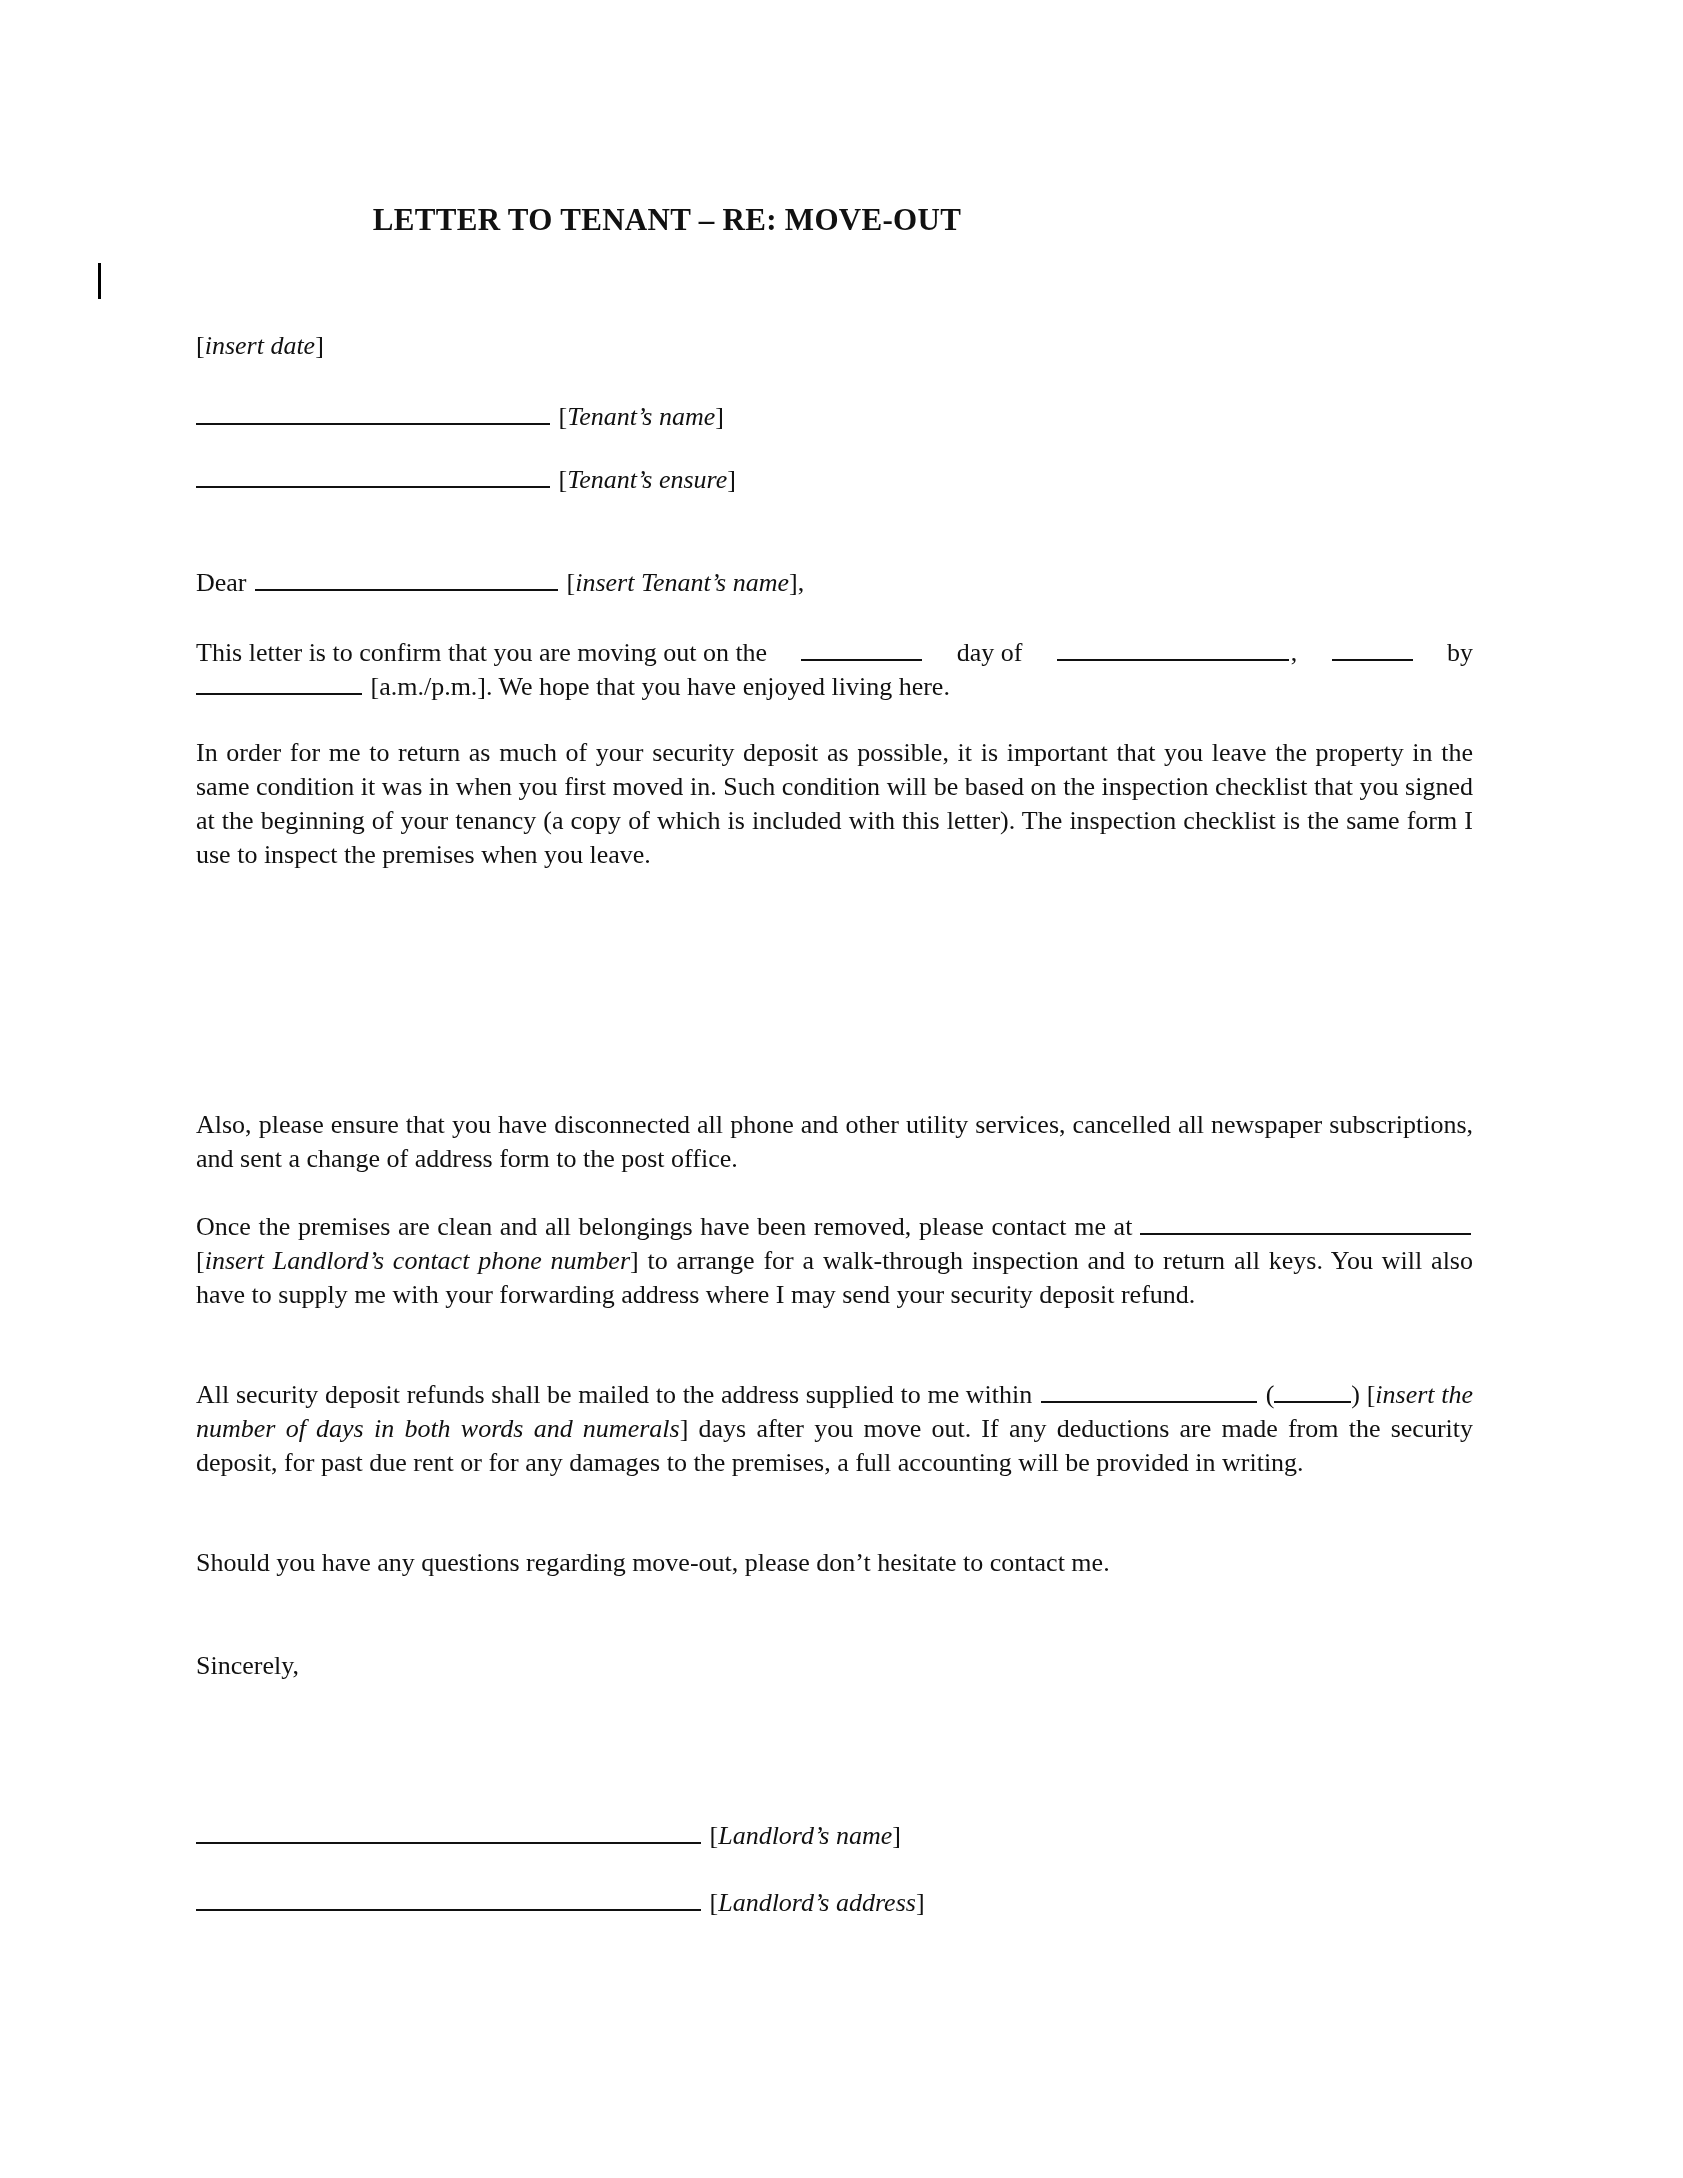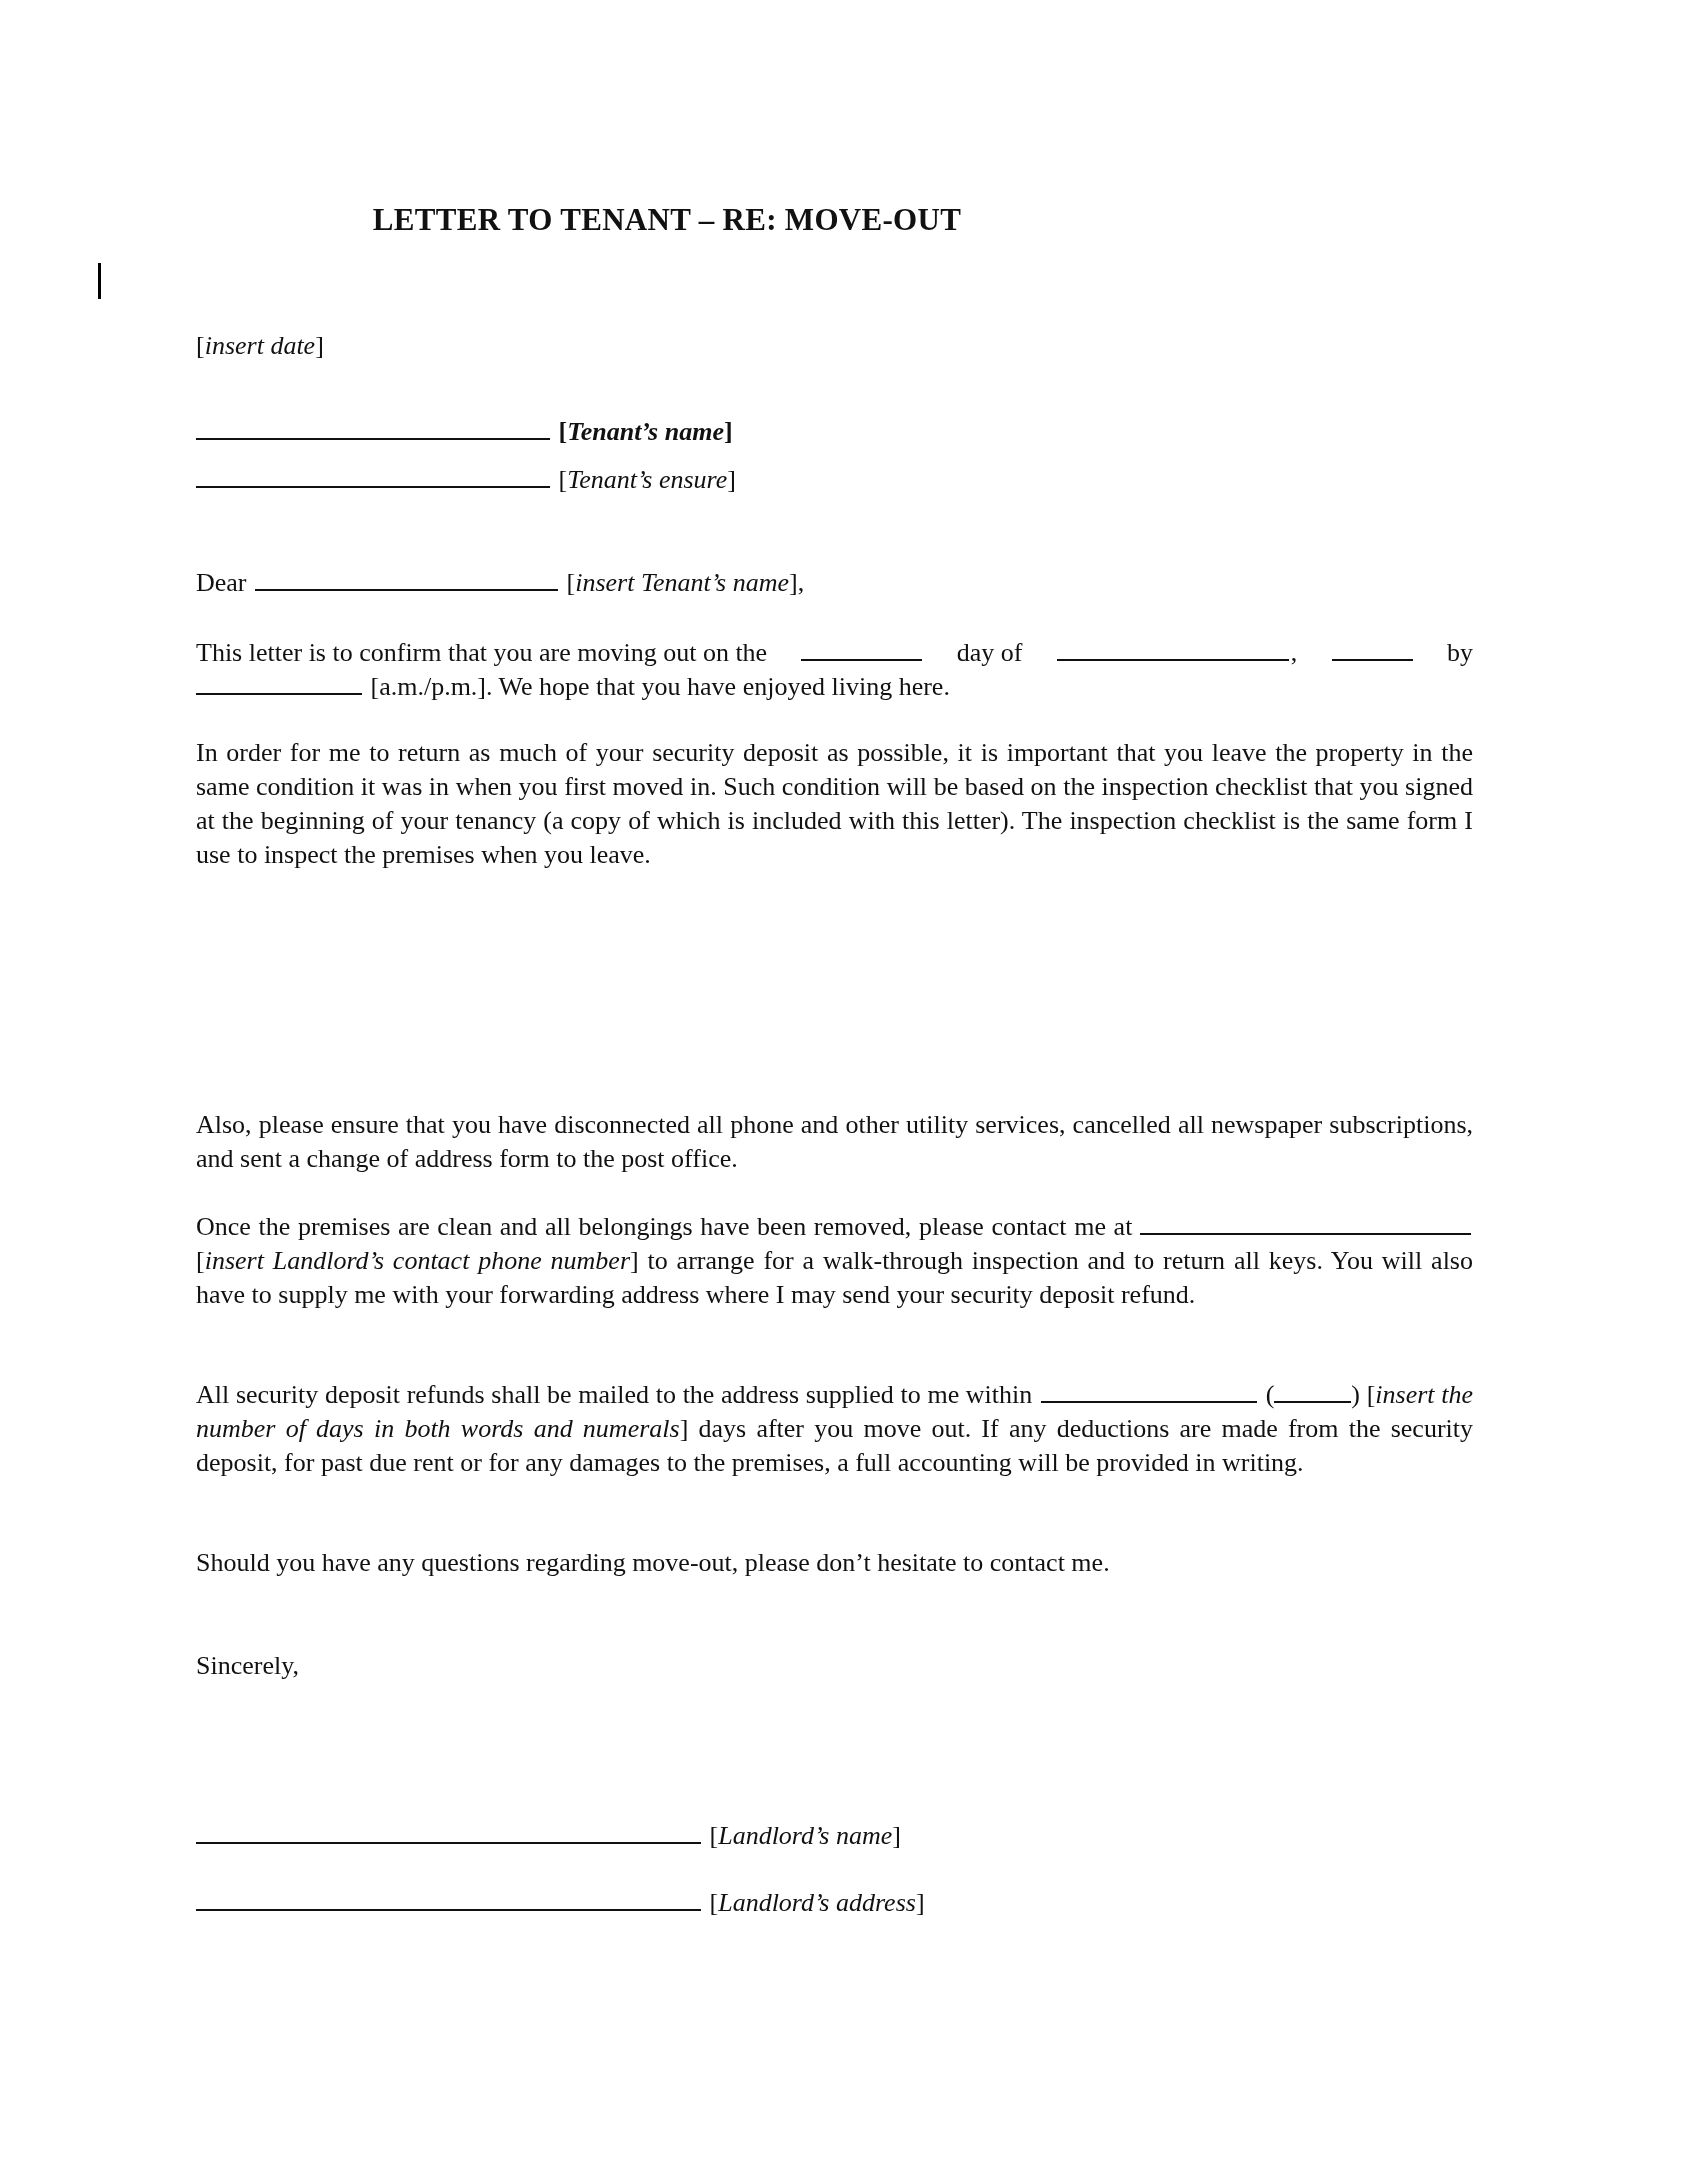--- a/index.html
+++ b/index.html
@@ -20,21 +20,21 @@
 <body>
 
 <div class="page">
 
   <div class="title">LETTER TO TENANT – RE: MOVE-OUT</div>
 
   <div class="cursor"></div>
 
   <div class="blk line" style="top:329px;">[<span class="it">insert date</span>]</div>
 
-  <div class="blk line" style="top:415px;font-weight:bold;">
+  <div class="blk line" style="top:400px;">
     <span class="blank" style="width:354px;margin-left:0;"></span>
     [<span class="it">Tenant’s name</span>]
   </div>
 
   <div class="blk line" style="top:463px;">
     <span class="blank" style="width:354px;margin-left:0;"></span>
     [<span class="it">Tenant’s ensure</span>]
   </div>
 
   <div class="blk line" style="top:566px;">

